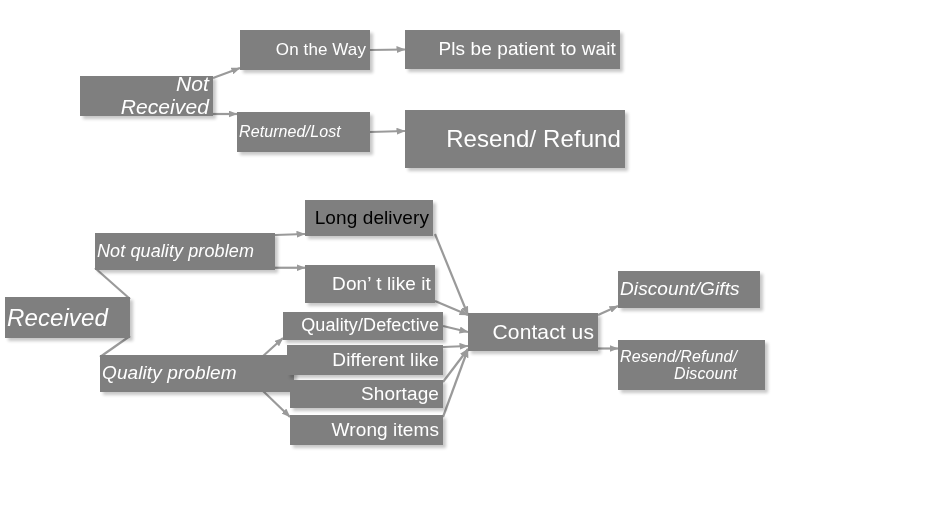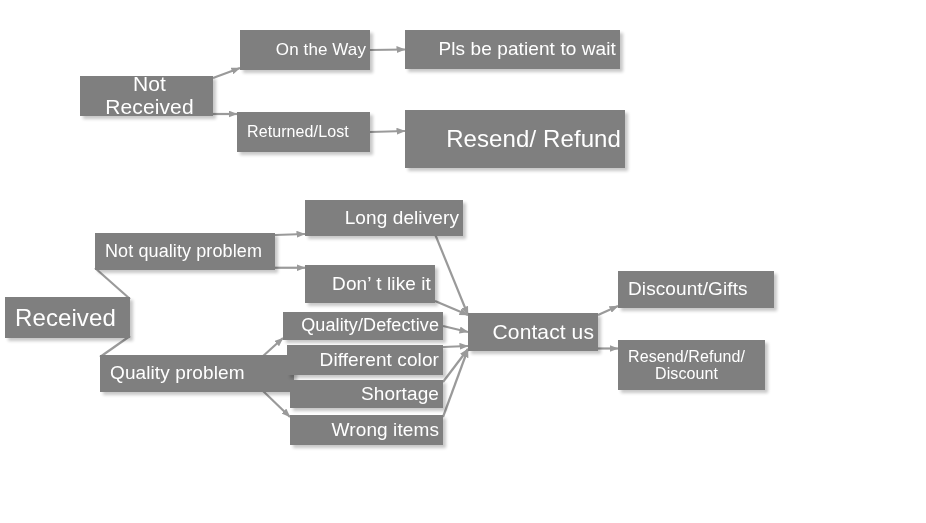--- a/index.html
+++ b/index.html
@@ -33,22 +33,23 @@
     justify-content: flex-end;
     box-shadow: 3px 3px 3px rgba(0,0,0,0.22);
     line-height: 1.08;
     white-space: pre-line;
     letter-spacing: 0.1px;
     text-align: center;
     padding: 0 4px;
   }
   .node.left {
     justify-content: flex-start;
-    text-align: center;
-    padding-left: 10px;
+    text-align: right;
+    padding-left: 2px;
+    font-style: italic;
   }
 </style>
 </head>
 <body>
 
 <div id="canvas">
   <svg class="links" viewBox="0 0 926 523">
     <defs>
       <marker id="arrowhead" markerWidth="9" markerHeight="7" refX="8.5" refY="3.5" orient="auto" markerUnits="userSpaceOnUse">
         <polygon points="0 0, 9 3.5, 0 7" fill="#9a9a9a"></polygon>
@@ -79,24 +80,24 @@
   </svg>
   <div id="node-layer">
       <div class="node left" style="left: 80px; top: 76px; width: 133px; height: 40px; font-size: 21px; background: rgb(127, 127, 127); color: rgb(255, 255, 255);"><span>Not Received</span></div>
       <div class="node" style="left: 240px; top: 30px; width: 130px; height: 40px; font-size: 17px; background: rgb(127, 127, 127); color: rgb(255, 255, 255);"><span>On the Way</span></div>
       <div class="node" style="left: 405px; top: 30px; width: 215px; height: 39px; font-size: 19px; background: rgb(127, 127, 127); color: rgb(255, 255, 255);"><span>Pls be patient to wait</span></div>
       <div class="node left" style="left: 237px; top: 112px; width: 133px; height: 40px; font-size: 16px; background: rgb(127, 127, 127); color: rgb(255, 255, 255);"><span>Returned/Lost</span></div>
       <div class="node" style="left: 405px; top: 110px; width: 220px; height: 58px; font-size: 24px; background: rgb(127, 127, 127); color: rgb(255, 255, 255);"><span>Resend/ Refund</span></div>
       <div class="node left" style="left: 5px; top: 297px; width: 125px; height: 41px; font-size: 24px; background: rgb(127, 127, 127); color: rgb(255, 255, 255);"><span>Received</span></div>
       <div class="node left" style="left: 95px; top: 233px; width: 180px; height: 37px; font-size: 18px; background: rgb(127, 127, 127); color: rgb(255, 255, 255);"><span>Not quality problem</span></div>
       <div class="node left" style="left: 100px; top: 355px; width: 194px; height: 37px; font-size: 19px; background: rgb(127, 127, 127); color: rgb(255, 255, 255);"><span>Quality problem</span></div>
-      <div class="node" style="left: 305px; top: 200px; width: 158px; height: 36px; font-size: 19px; background: rgb(127, 127, 127); color: #ffffff;"><span>Long delivery</span></div>
+      <div class="node" style="left: 305px; top: 200px; width: 128px; height: 36px; font-size: 19px; background: rgb(127, 127, 127); color: #000000;"><span>Long delivery</span></div>
       <div class="node" style="left: 305px; top: 265px; width: 130px; height: 38px; font-size: 19px; background: rgb(127, 127, 127); color: rgb(255, 255, 255);"><span>Don’  t like it</span></div>
       <div class="node" style="left: 283px; top: 312px; width: 160px; height: 28px; font-size: 18px; background: rgb(127, 127, 127); color: rgb(255, 255, 255);"><span>Quality/Defective</span></div>
-      <div class="node" style="left: 287px; top: 345px; width: 156px; height: 30px; font-size: 19px; background: rgb(127, 127, 127); color: rgb(255, 255, 255);"><span>Different color</span></div>
+      <div class="node" style="left: 287px; top: 345px; width: 156px; height: 30px; font-size: 19px; background: rgb(127, 127, 127); color: rgb(255, 255, 255);"><span>Different like</span></div>
       <div class="node" style="left: 290px; top: 380px; width: 153px; height: 28px; font-size: 19px; background: rgb(127, 127, 127); color: rgb(255, 255, 255);"><span>Shortage</span></div>
       <div class="node" style="left: 290px; top: 415px; width: 153px; height: 30px; font-size: 19px; background: rgb(127, 127, 127); color: rgb(255, 255, 255);"><span>Wrong items</span></div>
       <div class="node" style="left: 468px; top: 313px; width: 130px; height: 38px; font-size: 21px; background: rgb(127, 127, 127); color: rgb(255, 255, 255);"><span>Contact us</span></div>
-      <div class="node left" style="left: 618px; top: 271px; width: 156px; height: 37px; font-size: 19px; background: rgb(127, 127, 127); color: rgb(255, 255, 255);"><span>Discount/Gifts</span></div>
+      <div class="node left" style="left: 618px; top: 271px; width: 142px; height: 37px; font-size: 19px; background: rgb(127, 127, 127); color: rgb(255, 255, 255);"><span>Discount/Gifts</span></div>
       <div class="node left" style="left: 618px; top: 340px; width: 147px; height: 50px; font-size: 16px; background: rgb(127, 127, 127); color: #ffffff;"><span>Resend/Refund/
 Discount</span></div>
     </div>
 </div>
 
 </body></html>

